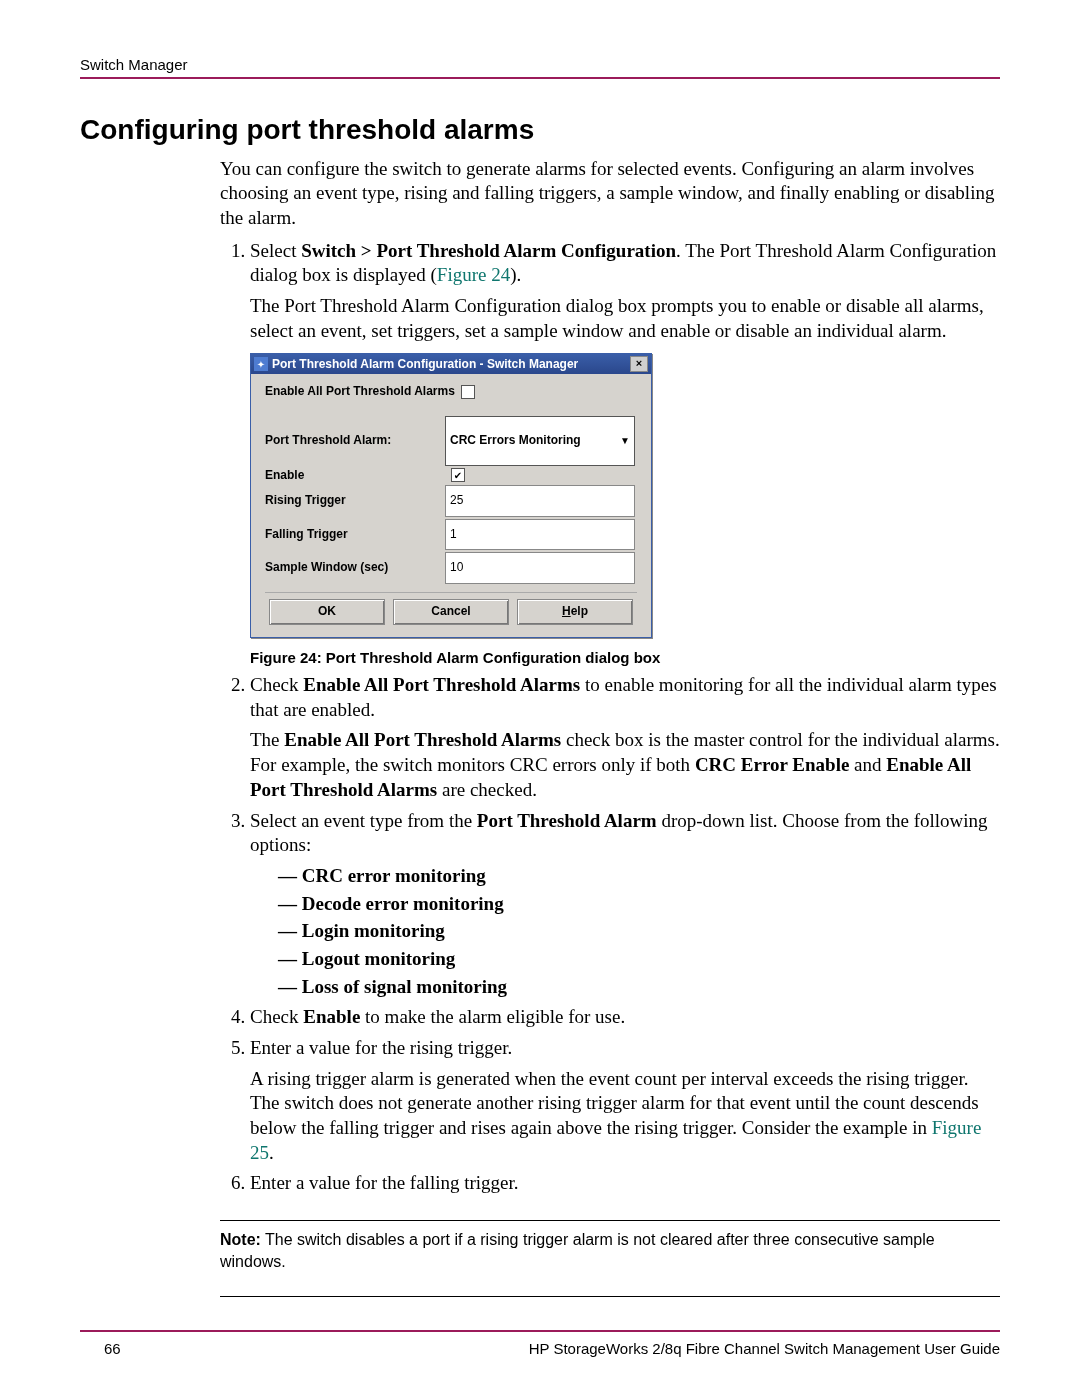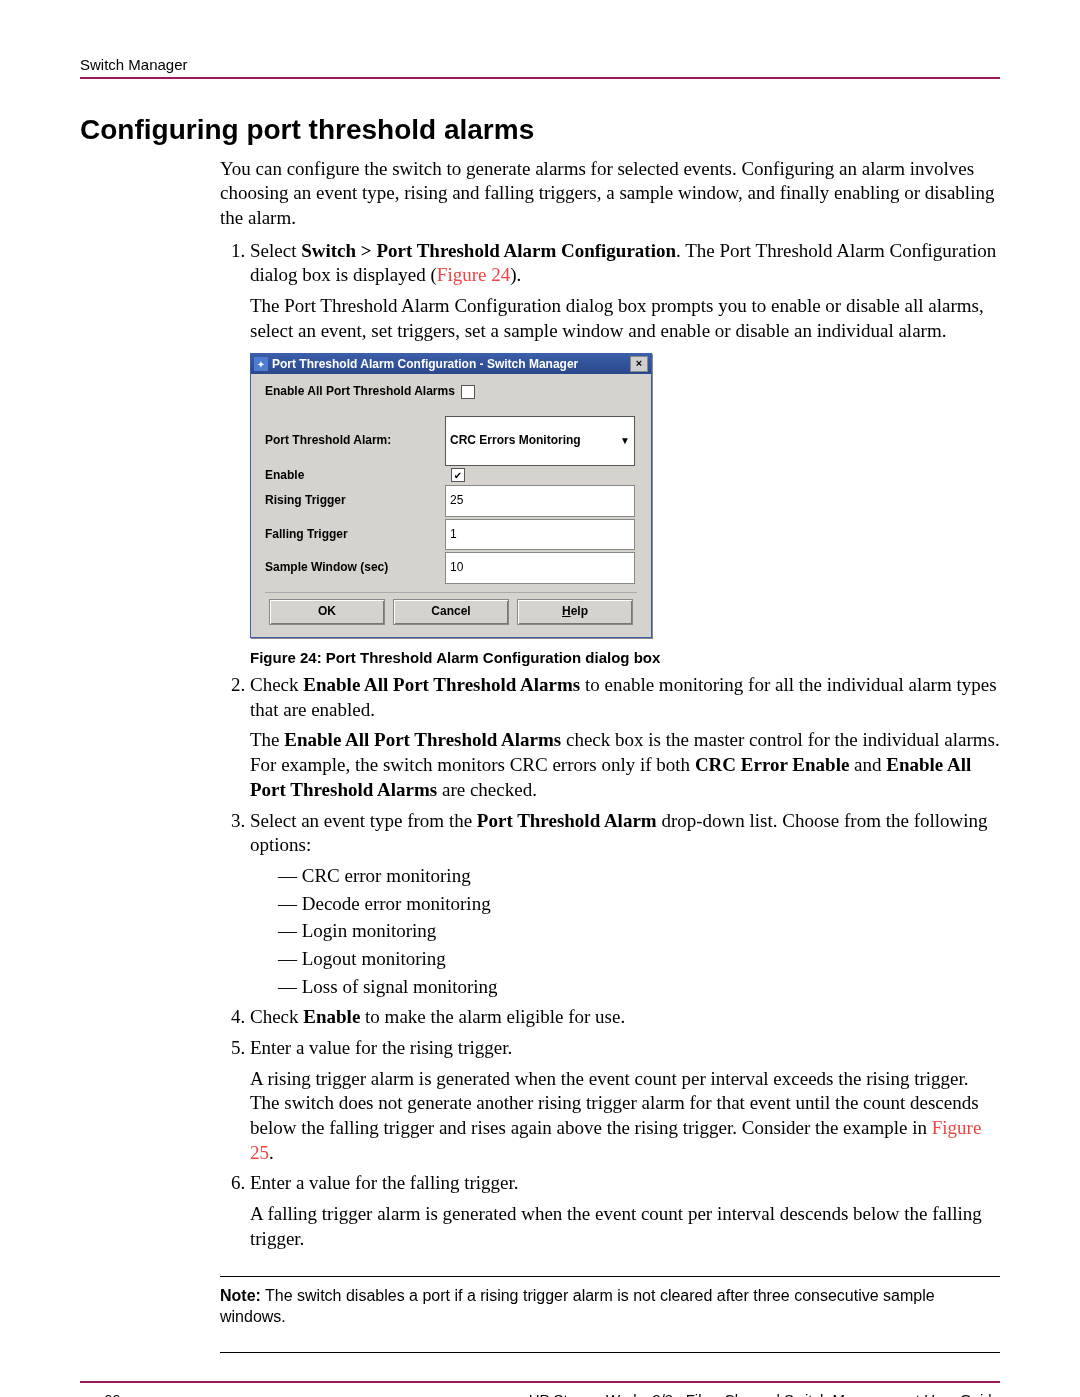--- a/index.html
+++ b/index.html
@@ -49,26 +49,27 @@
     margin: 8px 0 0 0;
     padding-left: 30px;
   }
   ol.main-list > li {
     margin-bottom: 6px;
   }
   li .aftermatter {
     margin-top: 6px;
   }
   .link {
-    color: #ef4444;
+    color: #0f766e;
   }
   .dash-list {
     list-style: none;
     padding-left: 28px;
     margin: 6px 0 4px 0;
+    font-weight: bold;
   }
   .dash-list li::before {
     content: "— ";
   }
   .dash-list li {
     margin-bottom: 3px;
   }
   .caption {
     font-family: Arial, Helvetica, sans-serif;
     font-weight: bold;
@@ -285,21 +286,20 @@
 
       <li>
         <span>Enter a value for the rising trigger.</span>
         <div class="aftermatter">
           <span>A rising trigger alarm is generated when the event count per interval exceeds the rising trigger. The switch does not generate another rising trigger alarm for that event until the count descends below the falling trigger and rises again above the rising trigger. Consider the example in </span><span class="link">Figure 25</span><span>.</span>
         </div>
       </li>
 
       <li>
         <span>Enter a value for the falling trigger.</span>
-        <div class="aftermatter">A falling trigger alarm is generated when the event count per interval descends below the falling trigger.</div>
       </li>
     </ol>
 
     <hr class="note-rule">
     <div class="note">
       <span class="note-label">Note:</span><span>  The switch disables a port if a rising trigger alarm is not cleared after three consecutive sample windows.</span>
     </div>
     <hr class="note-rule">
   </div>
 

